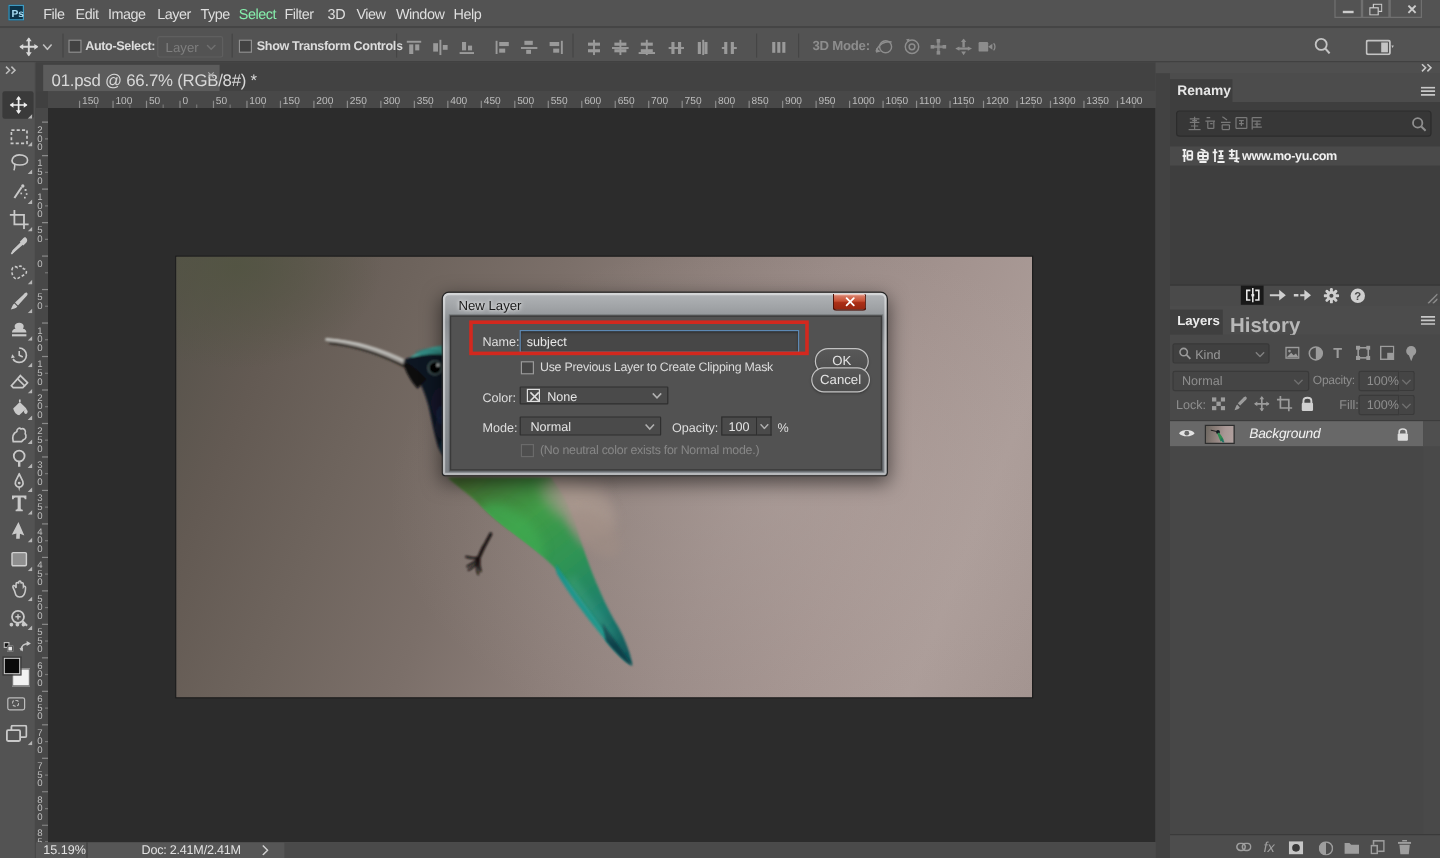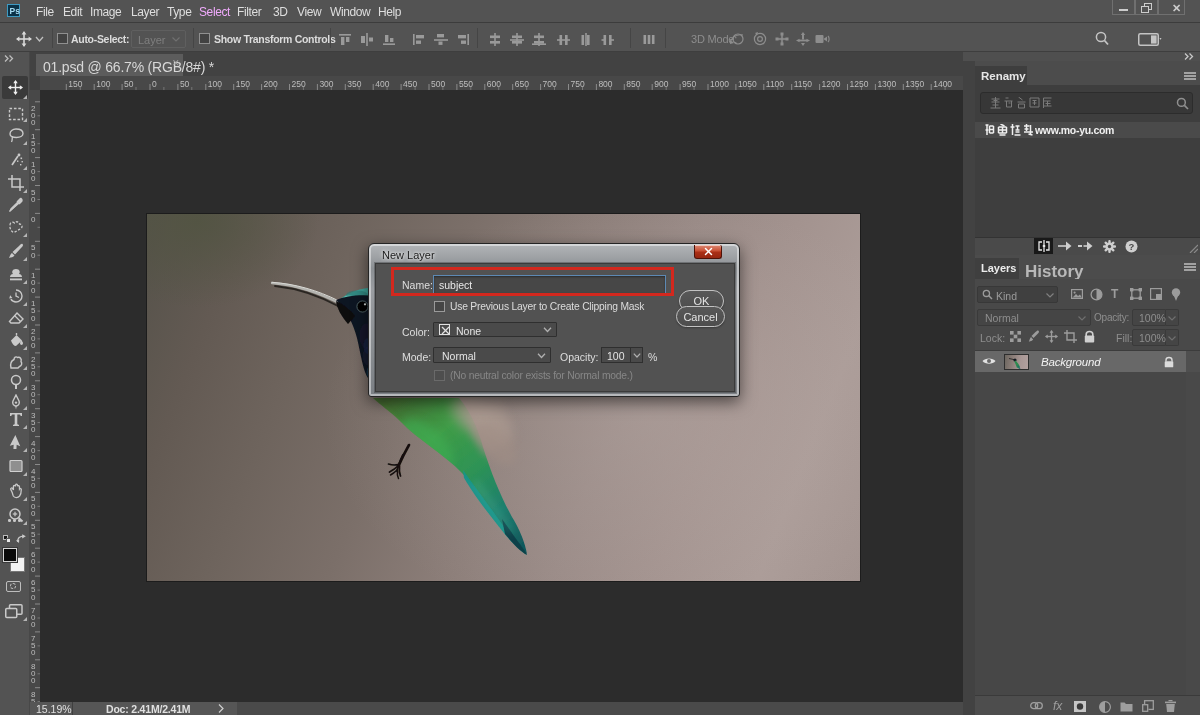--- a/index.html
+++ b/index.html
@@ -7,21 +7,21 @@
 </style></head><body>
 <div style="position:absolute;left:0;top:0;width:1200px;height:23px;background:#535353;border-bottom:1px solid #3c3c3c;"></div>
 <div style="position:absolute;left:7px;top:4px;width:13px;height:13px;background:#0b3248;border:1px solid #3e9ac2;">
     <div style="position:absolute;left:1.5px;top:1px;font-size:8.5px;font-weight:bold;color:#a8dcf2;">Ps</div>
   </div>
 <div style="position:absolute;left:36px;top:5px;font-size:12px;color:#dedede;font-weight:normal;white-space:nowrap;letter-spacing:-0.4px;">File</div>
 <div style="position:absolute;left:63px;top:5px;font-size:12px;color:#dedede;font-weight:normal;white-space:nowrap;letter-spacing:-0.4px;">Edit</div>
 <div style="position:absolute;left:90px;top:5px;font-size:12px;color:#dedede;font-weight:normal;white-space:nowrap;letter-spacing:-0.4px;">Image</div>
 <div style="position:absolute;left:131px;top:5px;font-size:12px;color:#dedede;font-weight:normal;white-space:nowrap;letter-spacing:-0.4px;">Layer</div>
 <div style="position:absolute;left:167px;top:5px;font-size:12px;color:#dedede;font-weight:normal;white-space:nowrap;letter-spacing:-0.4px;">Type</div>
-<div style="position:absolute;left:199px;top:5px;font-size:12px;color:#f0abfc;font-weight:normal;white-space:nowrap;letter-spacing:-0.4px;">Select</div>
+<div style="position:absolute;left:199px;top:5px;font-size:12px;color:#86efac;font-weight:normal;white-space:nowrap;letter-spacing:-0.4px;">Select</div>
 <div style="position:absolute;left:237px;top:5px;font-size:12px;color:#dedede;font-weight:normal;white-space:nowrap;letter-spacing:-0.4px;">Filter</div>
 <div style="position:absolute;left:273px;top:5px;font-size:12px;color:#dedede;font-weight:normal;white-space:nowrap;letter-spacing:-0.4px;">3D</div>
 <div style="position:absolute;left:297px;top:5px;font-size:12px;color:#dedede;font-weight:normal;white-space:nowrap;letter-spacing:-0.4px;">View</div>
 <div style="position:absolute;left:330px;top:5px;font-size:12px;color:#dedede;font-weight:normal;white-space:nowrap;letter-spacing:-0.4px;">Window</div>
 <div style="position:absolute;left:378px;top:5px;font-size:12px;color:#dedede;font-weight:normal;white-space:nowrap;letter-spacing:-0.4px;">Help</div>
 <div style="position:absolute;left:1112px;top:0;width:23px;height:15px;border:1px solid rgba(190,190,190,0.28);border-top:none;"></div>
 <div style="position:absolute;left:1135px;top:0;width:23px;height:15px;border:1px solid rgba(190,190,190,0.28);border-top:none;"></div>
 <div style="position:absolute;left:1158px;top:0;width:27px;height:15px;border:1px solid rgba(190,190,190,0.28);border-top:none;"></div>
 <div style="position:absolute;left:1119px;top:9px;width:9px;height:2px;background:#cccccc;"></div>
 <svg class="ab" style="left:1141px;top:3px" width="11" height="10" viewBox="0 0 11 10">
@@ -147,21 +147,21 @@
   </svg>
 <div style="position:absolute;left:630px;top:28px;width:1px;height:20px;background:#454545;"></div>
 <svg class="ab" style="left:642px;top:33px" width="14" height="13" viewBox="0 0 14 13">
     <g fill="#9a9a9a">
       <rect x="1.5" y="2" width="2.6" height="9"></rect>
       <rect x="5.7" y="2" width="2.6" height="9"></rect>
       <rect x="9.9" y="2" width="2.6" height="9"></rect>
     </g>
   </svg>
 <div style="position:absolute;left:665px;top:28px;width:1px;height:20px;background:#454545;"></div>
-<div style="position:absolute;left:691px;top:33px;font-size:11px;color:#8d8d8d;font-weight:normal;white-space:nowrap;letter-spacing:-0.2px;">3D Mode:</div>
+<div style="position:absolute;left:677px;top:33px;font-size:11px;color:#8d8d8d;font-weight:bold;white-space:nowrap;letter-spacing:-0.2px;">3D Mode:</div>
 <svg class="ab" style="left:729px;top:32px" width="16" height="14" viewBox="0 0 16 14">
     <circle cx="9" cy="7" r="5" fill="none" stroke="#8d8d8d" stroke-width="1.2"></circle>
     <path d="M1 11 C3 5 8 2 14 3" fill="none" stroke="#8d8d8d" stroke-width="1.2"></path>
     <path d="M1 12 L1 8 L5 11 Z" fill="#8d8d8d"></path>
   </svg>
 <svg class="ab" style="left:753px;top:32px" width="14" height="14" viewBox="0 0 14 14">
     <circle cx="7" cy="7" r="5.6" fill="none" stroke="#8d8d8d" stroke-width="1.2"></circle>
     <circle cx="7" cy="7" r="2.4" fill="none" stroke="#8d8d8d" stroke-width="1.2"></circle>
     <path d="M2 1 L5 0 L4 3 Z" fill="#8d8d8d"></path>
   </svg>
@@ -656,21 +656,21 @@
 <path d="M256,241 C253,247 251,252 250,257" stroke-width="2"></path>
 <path d="M252,251 C248.5,254.5 245.5,256.5 242.5,258 M252.5,252 C252,256 252.5,259.5 253.5,262 M251,250.5 C247.5,251.5 244.5,251 241.5,250" stroke-width="1.7"></path>
 <path d="M250,256 C247.5,258.5 245.5,260 243.5,261 M250.5,257 C250,260 250.5,262.5 251.5,264.5" stroke-width="1.5"></path>
 </g>
 </svg>
   </div>
 <div style="position:absolute;left:30px;top:702px;width:933px;height:13px;background:#565656;"></div>
 <div style="position:absolute;left:237px;top:702px;width:726px;height:13px;background:#4a4a4a;"></div>
 <div style="position:absolute;left:72px;top:702px;width:1px;height:13px;background:#3f3f3f;"></div>
 <div style="position:absolute;left:36px;top:703px;font-size:10.5px;color:#e0e0e0;font-weight:normal;white-space:nowrap;">15.19%</div>
-<div style="position:absolute;left:106px;top:703px;font-size:10.5px;color:#e0e0e0;font-weight:bold;white-space:nowrap;letter-spacing:-0.2px;">Doc: 2.41M/2.41M</div>
+<div style="position:absolute;left:118px;top:703px;font-size:10.5px;color:#e0e0e0;font-weight:normal;white-space:nowrap;letter-spacing:-0.2px;">Doc: 2.41M/2.41M</div>
 <svg class="ab" style="left:218px;top:704px" width="6" height="9" viewBox="0 0 6 9">
     <path d="M1 0.5 L5 4.5 L1 8.5" fill="none" stroke="#d0d0d0" stroke-width="1.2"></path>
   </svg>
 <div style="position:absolute;left:963px;top:52px;width:12px;height:663px;background:#424242;"></div>
 <div style="position:absolute;left:963px;top:52px;width:237px;height:9px;background:#4f4f4f;"></div>
 <svg class="ab" style="left:1184px;top:53px" width="10" height="7" viewBox="0 0 10 7">
     <g stroke="#c8c8c8" stroke-width="1.3" fill="none">
       <path d="M1 0.5 L4 3.5 L1 6.5"></path>
       <path d="M5.5 0.5 L8.5 3.5 L5.5 6.5"></path>
     </g>

